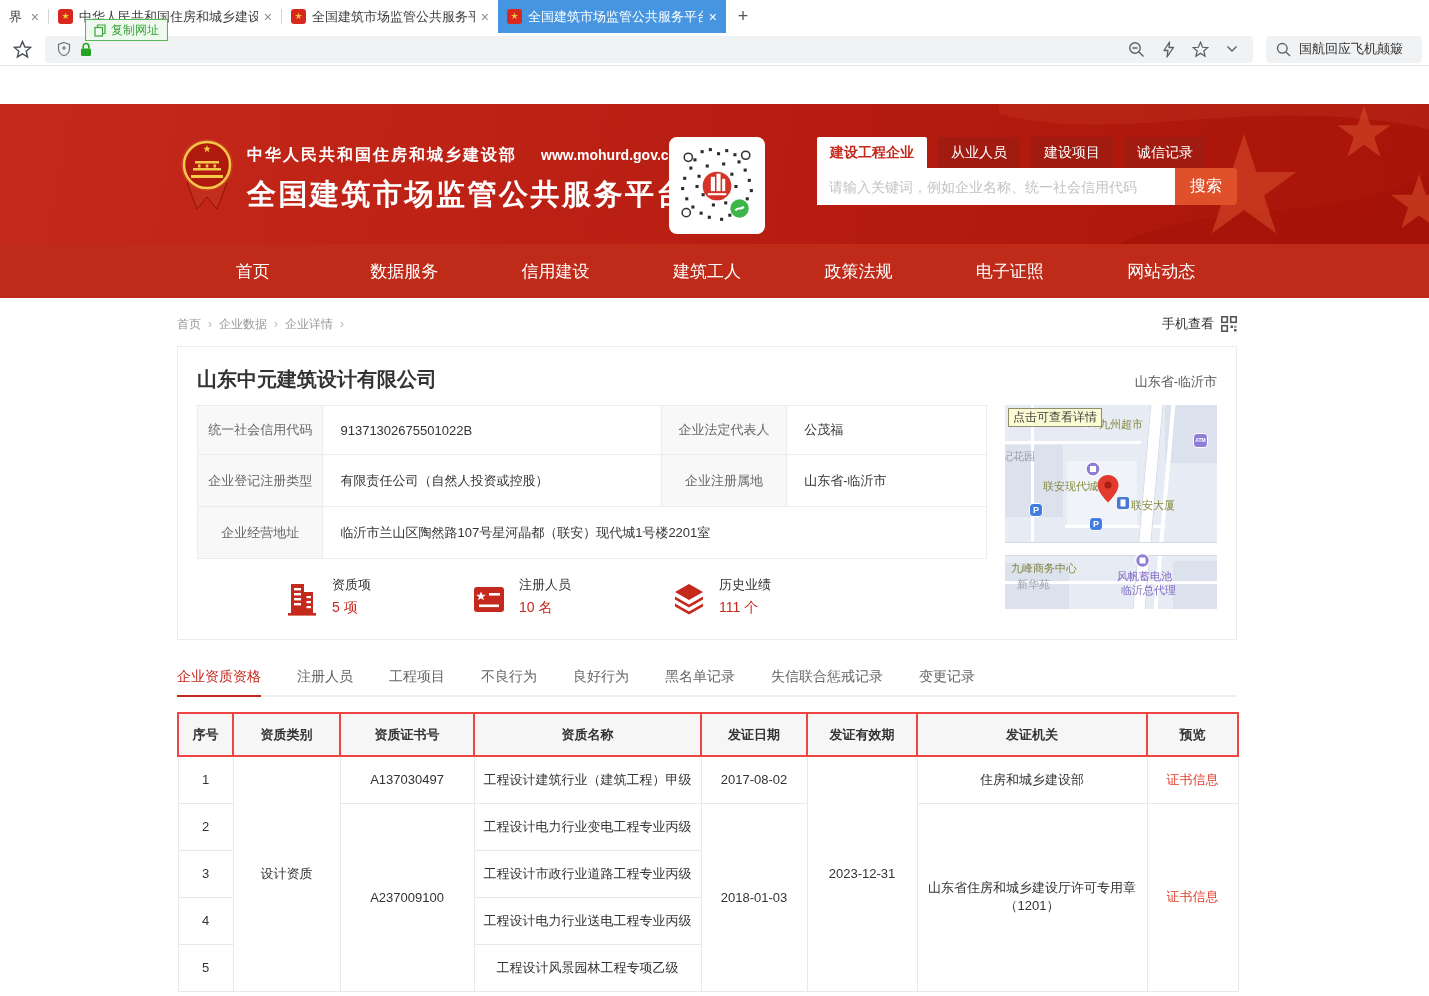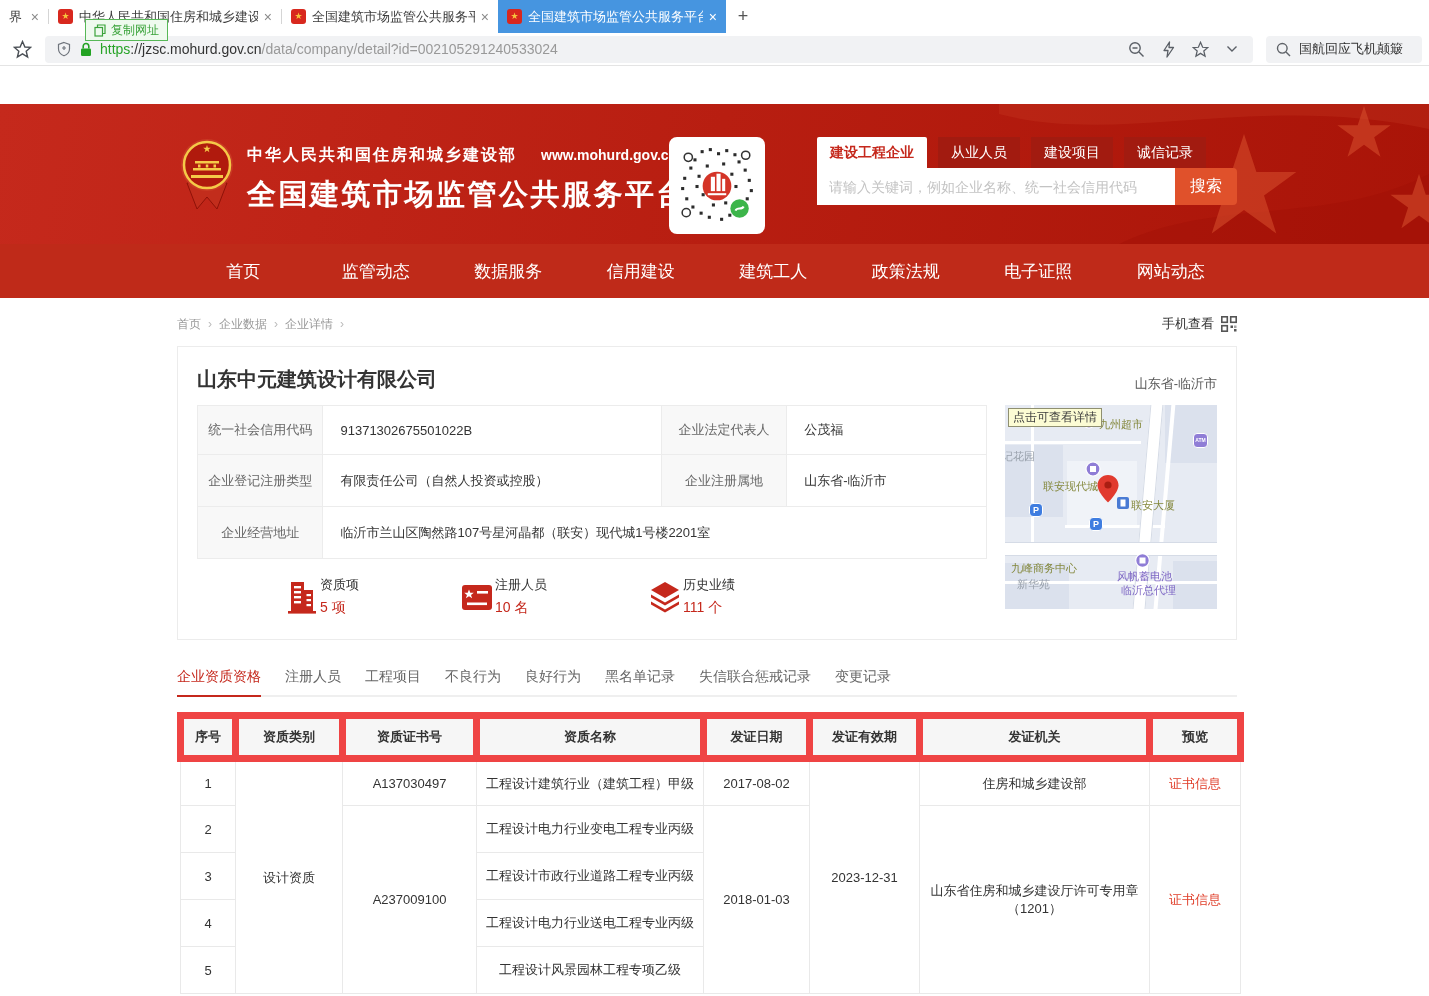--- a/index.html
+++ b/index.html
@@ -65,33 +65,33 @@
 .nav-item { flex:1; display:flex; align-items:center; justify-content:center; color:#fff; font-size:17px; cursor:pointer; }
 
 
 .main { width:1060px; margin-left:177px; }
 .crumb-row { margin-top:17px; display:flex; align-items:center; font-size:12px; color:#999; }
 .crumb { color:#999; cursor:pointer; }
 .crumb-sep { margin:0 7px; color:#bbb; }
 .mobile-view { margin-left:auto; display:flex; align-items:center; gap:7px; color:#333; font-size:13px; }
 
 .card { margin-top:13px; border:1px solid #ececec; padding:19px 19px 22px; }
-.card-head { display:flex; align-items:flex-end; }
+.card-head { display:flex; align-items:flex-start; }
 .company-name { font-size:20px; font-weight:bold; color:#333; }
 .company-region { margin-left:auto; font-size:13px; color:#555; margin-top:7px; }
 .card-body { display:flex; margin-top:12px; }
 .info-col { flex:1; }
 table.info { width:100%; border-collapse:collapse; table-layout:fixed; }
 .info td { border:1px solid #ececec; font-size:13px; }
 .info .lbl { background:#f8f8f8; color:#666; text-align:center; }
 .info .val { padding:0 17px; color:#333; }
 .info tr.r1 td { height:49px; } .info tr.r2 td, .info tr.r3 td { height:52px; }
 
 .stats { display:flex; margin-top:17px; padding-left:87px; gap:100px; }
-.stat { display:flex; align-items:center; }
+.stat { display:flex; align-items:flex-end; gap:12px; }
 .stat-label { font-size:13px; color:#333; }
 .stat-value { font-size:14px; color:#c5281c; margin-top:5px; }
 
 .map-box { width:212px; height:204px; margin-left:18px; position:relative;
   background:#e7ebf3; overflow:hidden; flex-shrink:0; cursor:pointer; }
 .blk { position:absolute; background:#dbe1ed; }
 .blk.light { background:#f0f3f8; }
 .road-h { position:absolute; left:-4px; right:-4px; top:137px; height:14px; background:#fff;
   border-top:1px solid #d5dbe6; border-bottom:1px solid #d5dbe6; }
 .road-v { position:absolute; top:-8px; height:230px; left:136px; width:13px; background:#fff;
@@ -103,28 +103,28 @@
 .poi { position:absolute; font-size:11px; white-space:nowrap; z-index:4; }
 .poi.olive { color:#84883c; }
 .poi.purple { color:#7d66c4; }
 .poi.grey { color:#98a0ab; }
 .mp { position:absolute; z-index:5; }
 .parking { position:absolute; z-index:5; width:14px; height:14px; border-radius:4px; background:#3f7de0;
   border:1px solid #fff; color:#fff; font-size:9px; font-weight:bold; text-align:center; line-height:12px; }
 .atm-badge { position:absolute; z-index:5; width:15px; height:15px; border-radius:4px; background:#8f7dd6;
   border:1px solid #fff; color:#fff; font-size:5px; font-weight:bold; text-align:center; line-height:13px; }
 
-.detail-tabs { margin-top:28px; display:flex; gap:24px; border-bottom:2px solid #efefef; font-size:14px; }
+.detail-tabs { margin-top:28px; display:flex; gap:36px; border-bottom:2px solid #efefef; font-size:14px; }
 .dtab { padding-bottom:9px; color:#666; position:relative; cursor:pointer; }
 .dtab.active { color:#c5281c; }
 .dtab.active::after { content:''; position:absolute; left:0; right:0; bottom:-2px; height:2px; background:#c5281c; }
 
 table.qual { margin-top:15px; width:100%; border-collapse:collapse; table-layout:fixed;
   text-align:center; font-size:13px; }
-.qual th { background:#f6f6f6; height:43px; color:#333; border:7px solid #ef4444; font-weight:bold; font-size:13px; }
+.qual th { background:#f6f6f6; height:43px; color:#333; border:2px solid #ef4444; font-weight:bold; font-size:13px; }
 .qual td { border:1px solid #e9e9e9; height:47px; color:#333; padding:2px 8px; }
 .qual .link { color:#e0402c; cursor:pointer; }
 </style>
 </head>
 <body>
 
 <div>
   <div class="tabstrip">
     <div class="tab t1">
       <span class="tab-title">界</span>
@@ -163,23 +163,20 @@
     </svg>
     <div class="urlfield">
       <svg width="16" height="16" viewBox="0 0 16 16" fill="none" stroke="#70757d" stroke-width="1.2">
         <path d="M8,1.5 L13.5,3.5 V8 C13.5,11.5 11,13.7 8,14.8 C5,13.7 2.5,11.5 2.5,8 V3.5 Z"></path>
         <path d="M8,5 V9 M6,7 H10"></path>
       </svg>
       <svg width="12" height="15" viewBox="0 0 12 15">
         <rect x="1" y="6.5" width="10" height="7.5" rx="1.2" fill="#23a323"></rect>
         <path d="M3.2,6.5 V4.3 C3.2,2.7 4.4,1.5 6,1.5 C7.6,1.5 8.8,2.7 8.8,4.3 V6.5" fill="none" stroke="#23a323" stroke-width="1.6"></path>
       </svg>
-      <span>
-        <span class="u-scheme">https</span><span class="u-host">://jzsc.mohurd.gov.cn</span><span class="u-path">/data/company/detail?id=002105291240533024</span>
-      </span>
       <span class="field-icons">
         <svg width="17" height="17" viewBox="0 0 17 17" fill="none" stroke="#5a5f66" stroke-width="1.4">
           <circle cx="7" cy="7" r="5.2"></circle>
             <path d="M11,11 L15.5,15.5"></path>
             <path d="M4.5,7 H9.5"></path>
         </svg>
         <svg width="13" height="17" viewBox="0 0 13 17" fill="none" stroke="#5a5f66" stroke-width="1.3">
           <path d="M7.5,1 L2,9.5 H6 L5,16 L11.5,6.5 H7 Z" stroke-linejoin="round"></path>
         </svg>
         <svg width="17" height="17" viewBox="0 0 19 19" fill="none" stroke="#5a5f66" stroke-width="1.4">
@@ -288,21 +285,20 @@
         <input class="sp-input" placeholder="请输入关键词，例如企业名称、统一社会信用代码" style="">
         <button class="sp-btn">搜索</button>
       </div>
     </div>
   </div>
 </div>
 
 <div class="site-nav">
   <div class="nav-inner">
     <div class="nav-item">首页</div>
-    <div class="nav-item">监管动态</div>
     <div class="nav-item">数据服务</div>
     <div class="nav-item">信用建设</div>
     <div class="nav-item">建筑工人</div>
     <div class="nav-item">政策法规</div>
     <div class="nav-item">电子证照</div>
     <div class="nav-item">网站动态</div>
   </div>
 </div>
 
 <div class="main">

